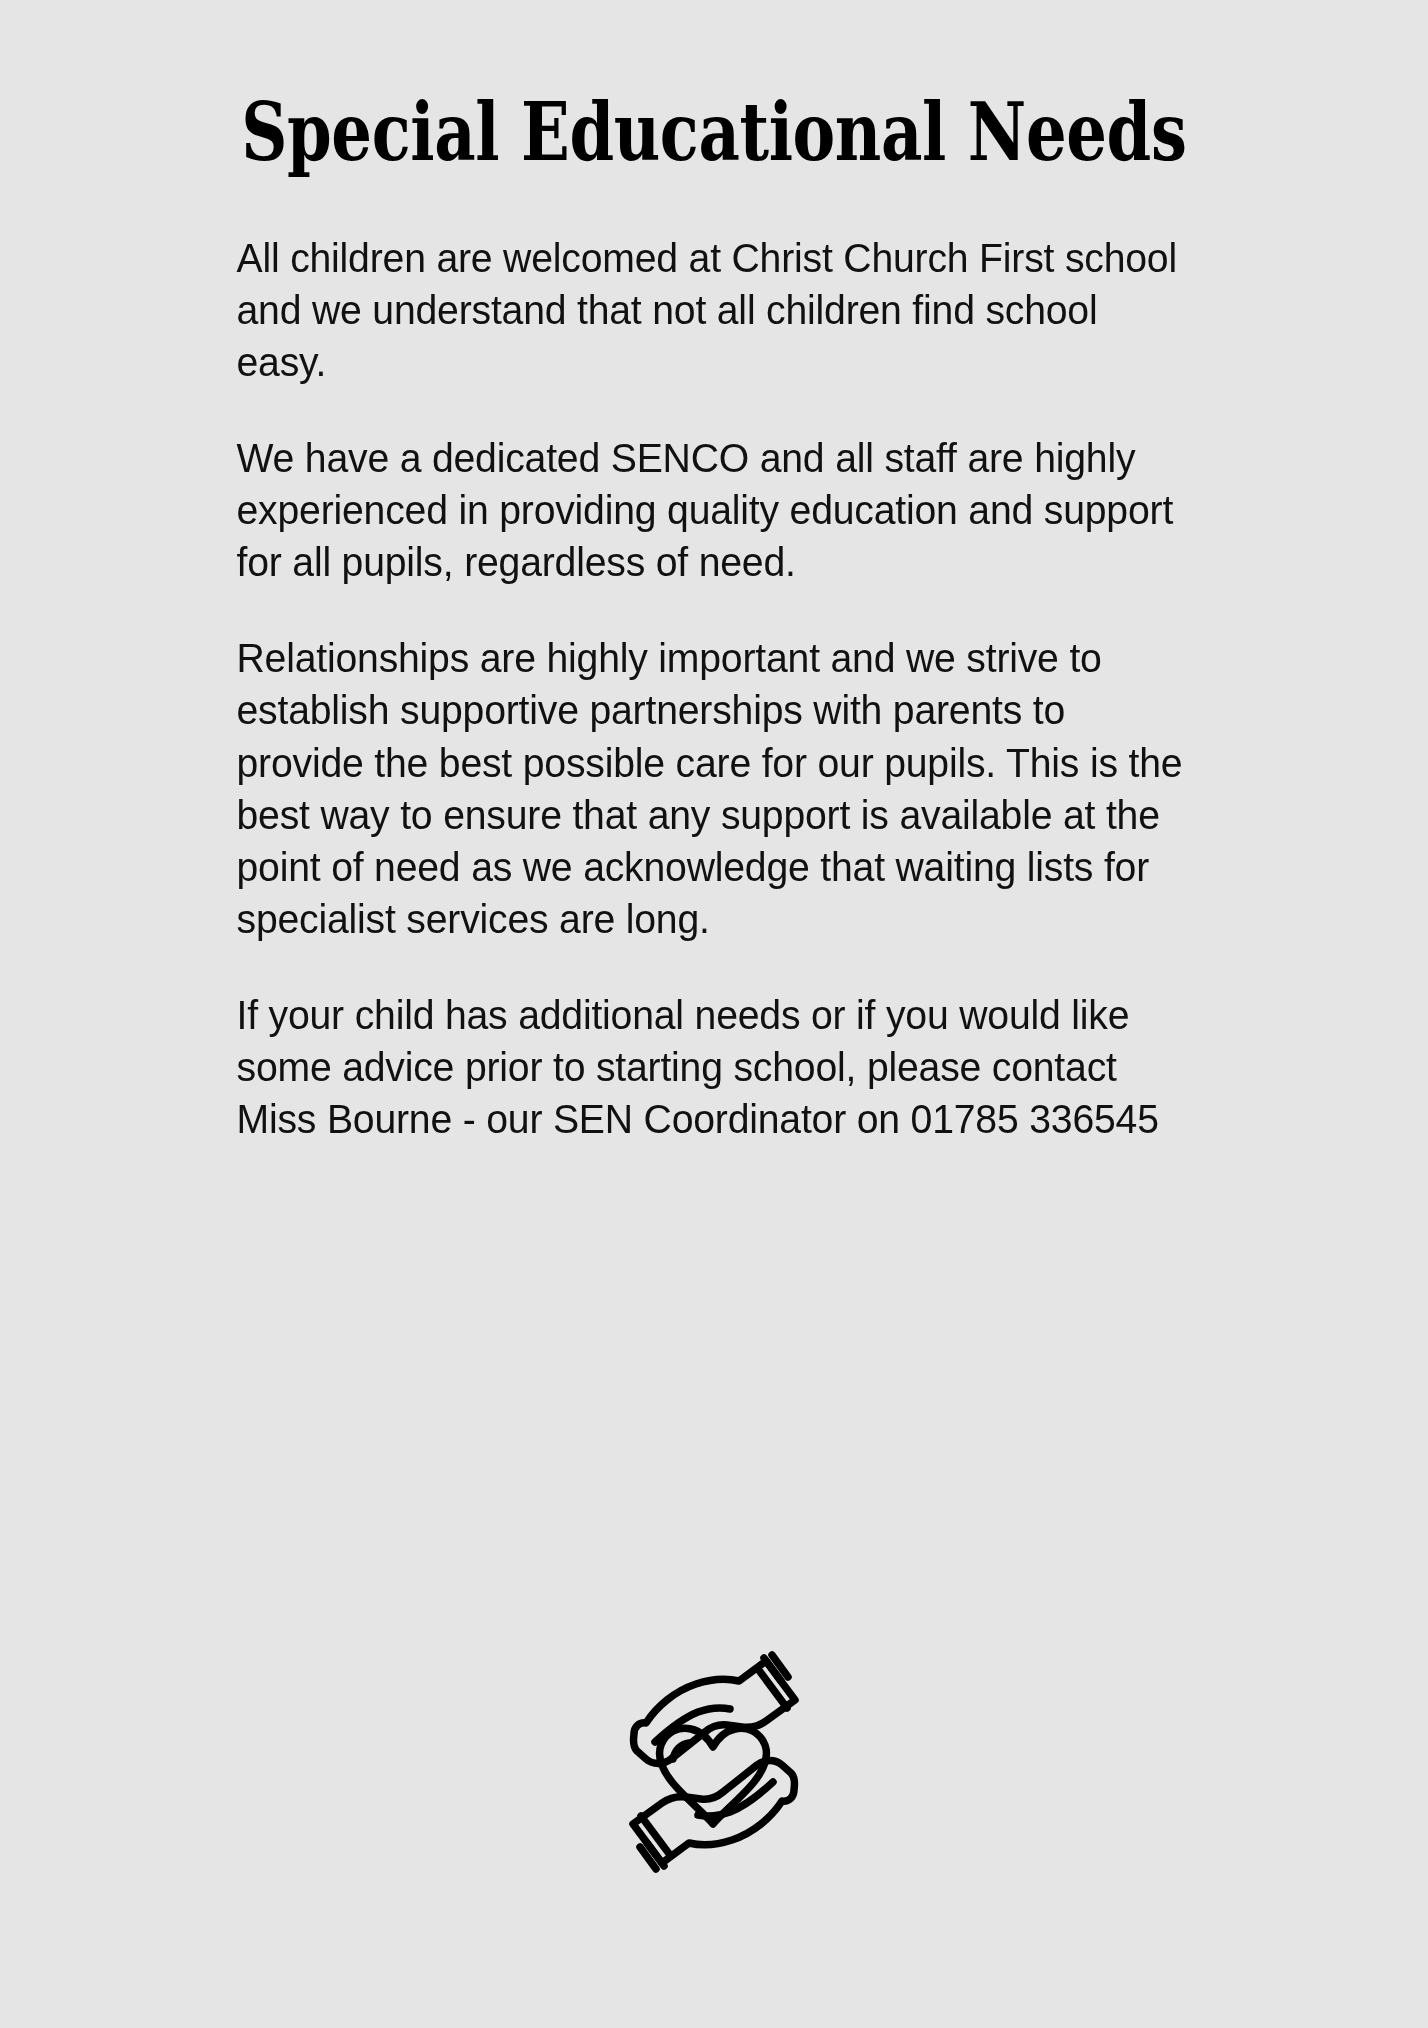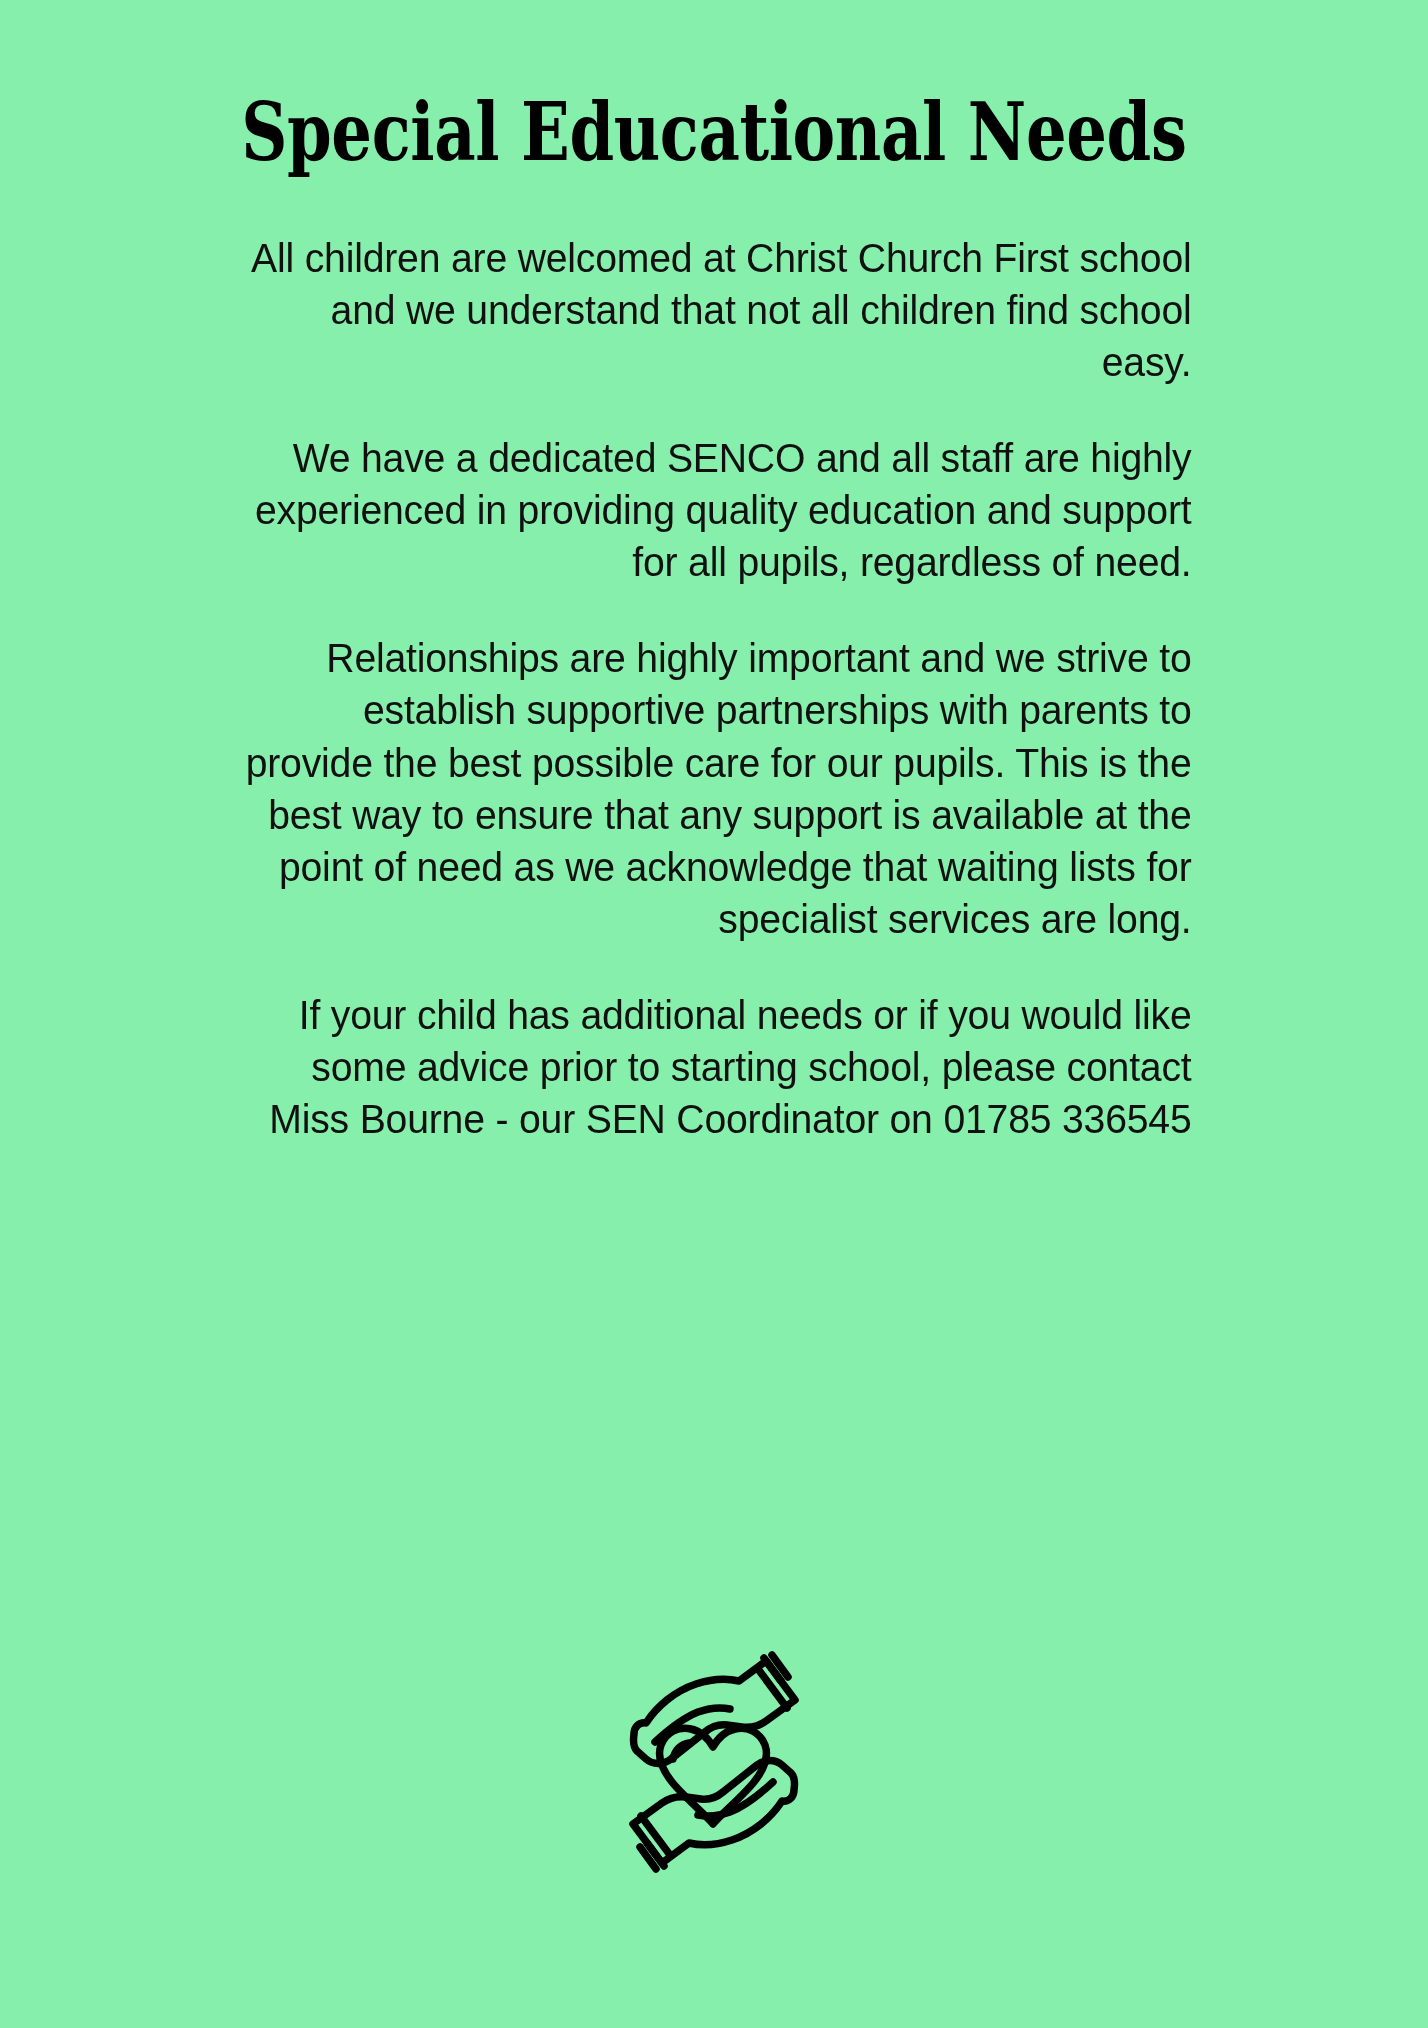--- a/index.html
+++ b/index.html
@@ -14,21 +14,21 @@
     overflow: hidden;
     font-family: "Liberation Sans", sans-serif;
     color: #000000;
     -webkit-font-smoothing: antialiased;
   }
 
   .page {
     position: relative;
     width: 1428px;
     height: 2028px;
-    background: #86efac;
+    background: #e5e5e5;
     box-sizing: border-box;
   }
 
   
   .title-wrap {
     position: absolute;
     left: 0;
     top: 92px;
     width: 1428px;
     text-align: center;
@@ -47,21 +47,21 @@
     white-space: nowrap;
   }
 
   
   .body-copy {
     position: absolute;
     left: 50%;
     top: 232px;
     width: 1000px;
     margin-left: -500px;
-    text-align: right;
+    text-align: left;
   }
   .para {
     margin: 0 0 44px 0;
     font-family: "Liberation Sans", sans-serif;
     font-weight: 400;
     font-size: 41px;
     line-height: 1.27;
     letter-spacing: -0.2px;
     color: #111111;
     transform: scaleX(0.955);

